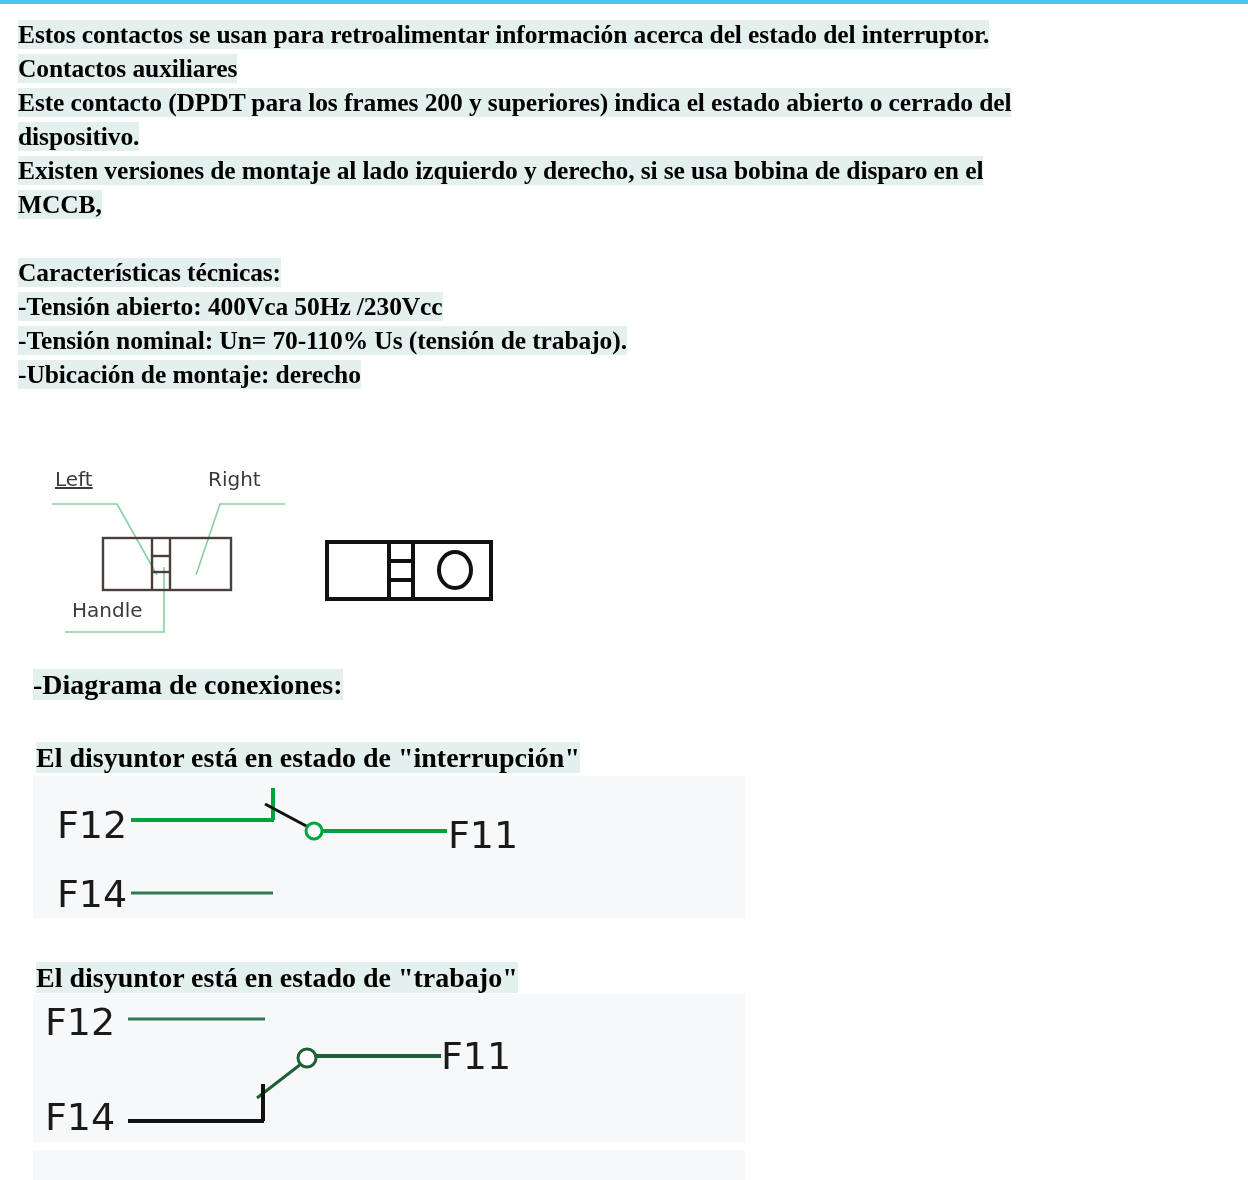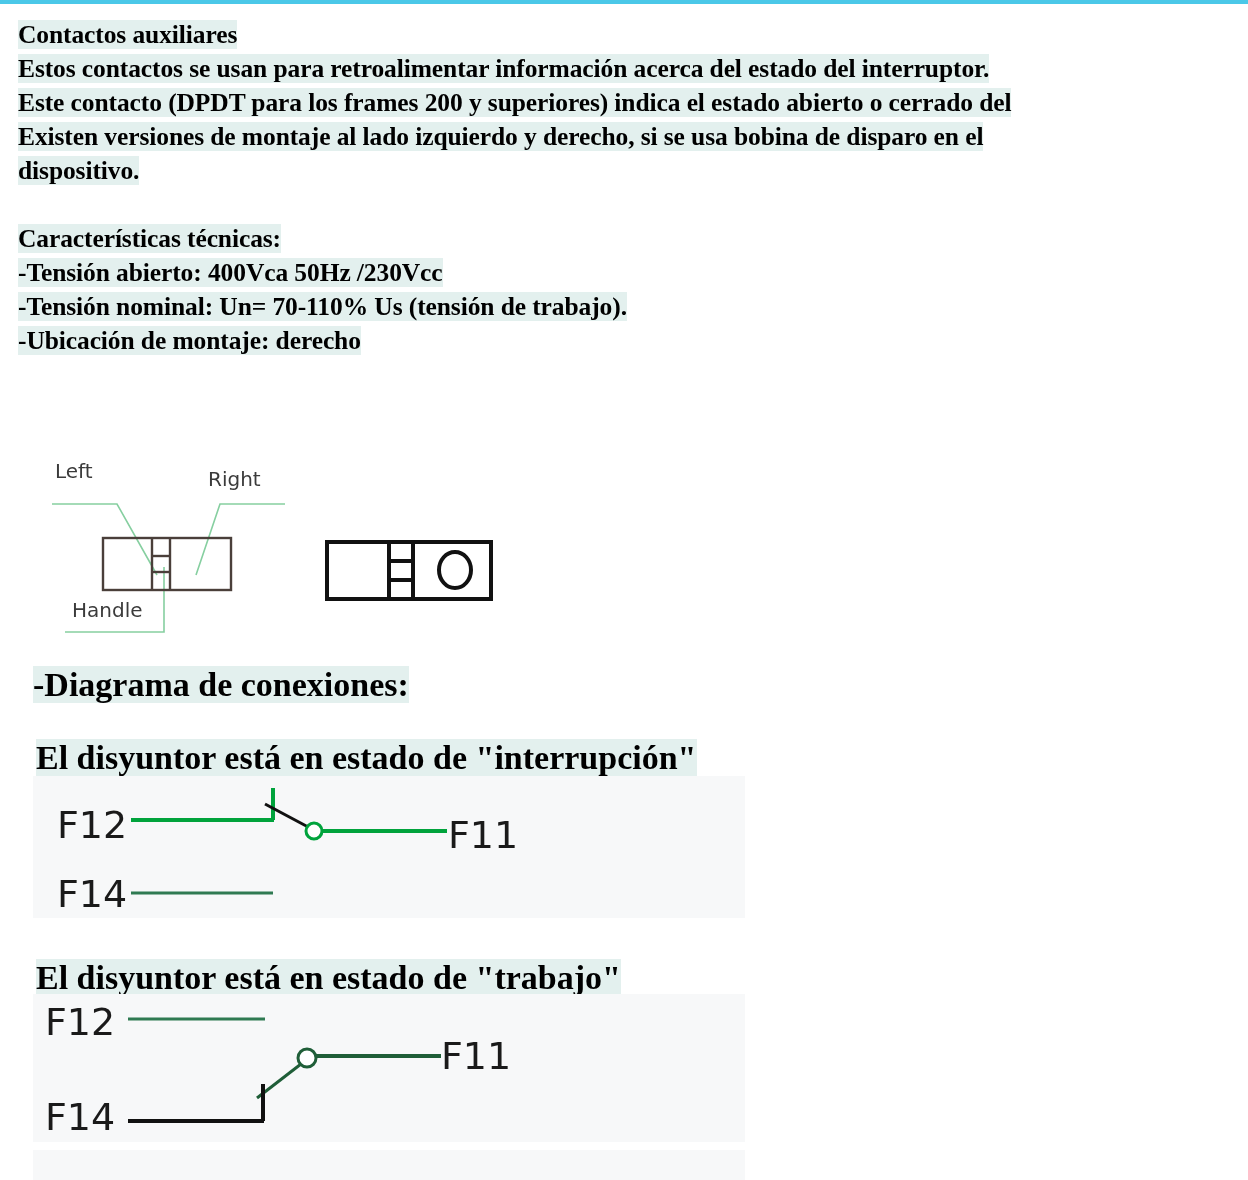--- a/index.html
+++ b/index.html
@@ -48,21 +48,21 @@
     font-size: 20px;
     color: #3b3b3b;
     white-space: nowrap;
   }
 
   
   .diag-heading {
     position: absolute;
     font-family: "Liberation Serif", "DejaVu Serif", serif;
     font-weight: bold;
-    font-size: 34px;
+    font-size: 28px;
     line-height: 32px;
     color: #000;
     white-space: nowrap;
   }
 
   
   .wire-panel {
     position: absolute;
     background: #f7f8f9;
   }
@@ -76,35 +76,36 @@
 
   svg { display: block; overflow: visible; }
   .abs { position: absolute; }
 </style>
 </head>
 <body>
 
 <div class="top-rule"></div>
 
 <div class="prose">
+  <p><span class="hl">Estos contactos se usan para retroalimentar información acerca del estado del interruptor.</span></p>
   <p><span class="hl">Contactos auxiliares</span></p>
-  <p><span class="hl">Estos contactos se usan para retroalimentar información acerca del estado del interruptor.</span></p>
   <p><span class="hl">Este contacto (DPDT para los frames 200 y superiores) indica el estado abierto o cerrado del</span></p>
+  <p><span class="hl">dispositivo.</span></p>
   <p><span class="hl">Existen versiones de montaje al lado izquierdo y derecho, si se usa bobina de disparo en el</span></p>
-  <p><span class="hl">dispositivo.</span></p>
+  <p><span class="hl">MCCB,</span></p>
   <p class="spacer-line">&nbsp;</p>
   <p><span class="hl">Características técnicas:</span></p>
   <p><span class="hl">-Tensión abierto: 400Vca 50Hz /230Vcc</span></p>
   <p><span class="hl">-Tensión nominal: Un= 70-110% Us (tensión de trabajo).</span></p>
   <p><span class="hl">-Ubicación de montaje: derecho</span></p>
 </div>
 
 <div class="abs" style="left:0px; top:455px; width:560px; height:200px;">
 
-  <div class="callout-label" style="left:55px; top:4px;">Left</div>
+  <div class="callout-label" style="left:55px; top:12px;text-decoration:underline;">Left</div>
   <div class="callout-label" style="left:208px; top:12px;">Right</div>
   <div class="callout-label" style="left:64px; top:143px;margin-left:8px;">Handle</div>
 
   <svg class="abs" style="left:0px; top:0px;" width="560" height="200">
 
     <g stroke="#86cfa0" stroke-width="1.6" fill="none">
       <path d="M 52 49 L 117 49 L 157 120"></path>
     </g>
 
     <g stroke="#86cfa0" stroke-width="1.6" fill="none">

